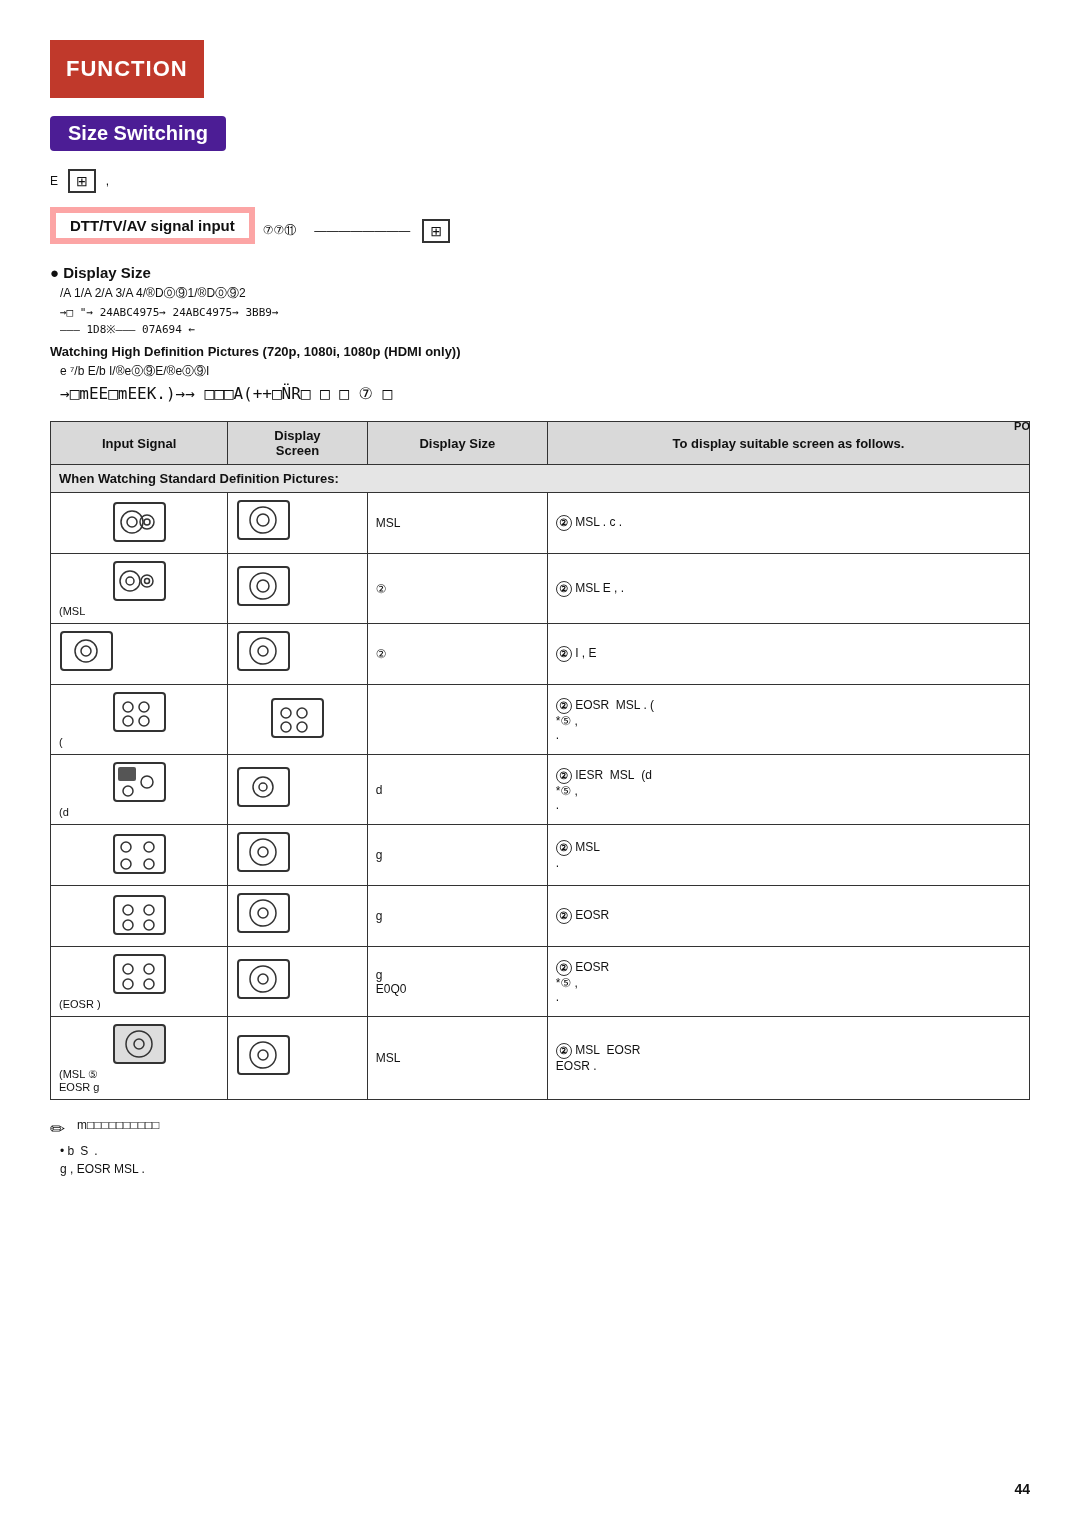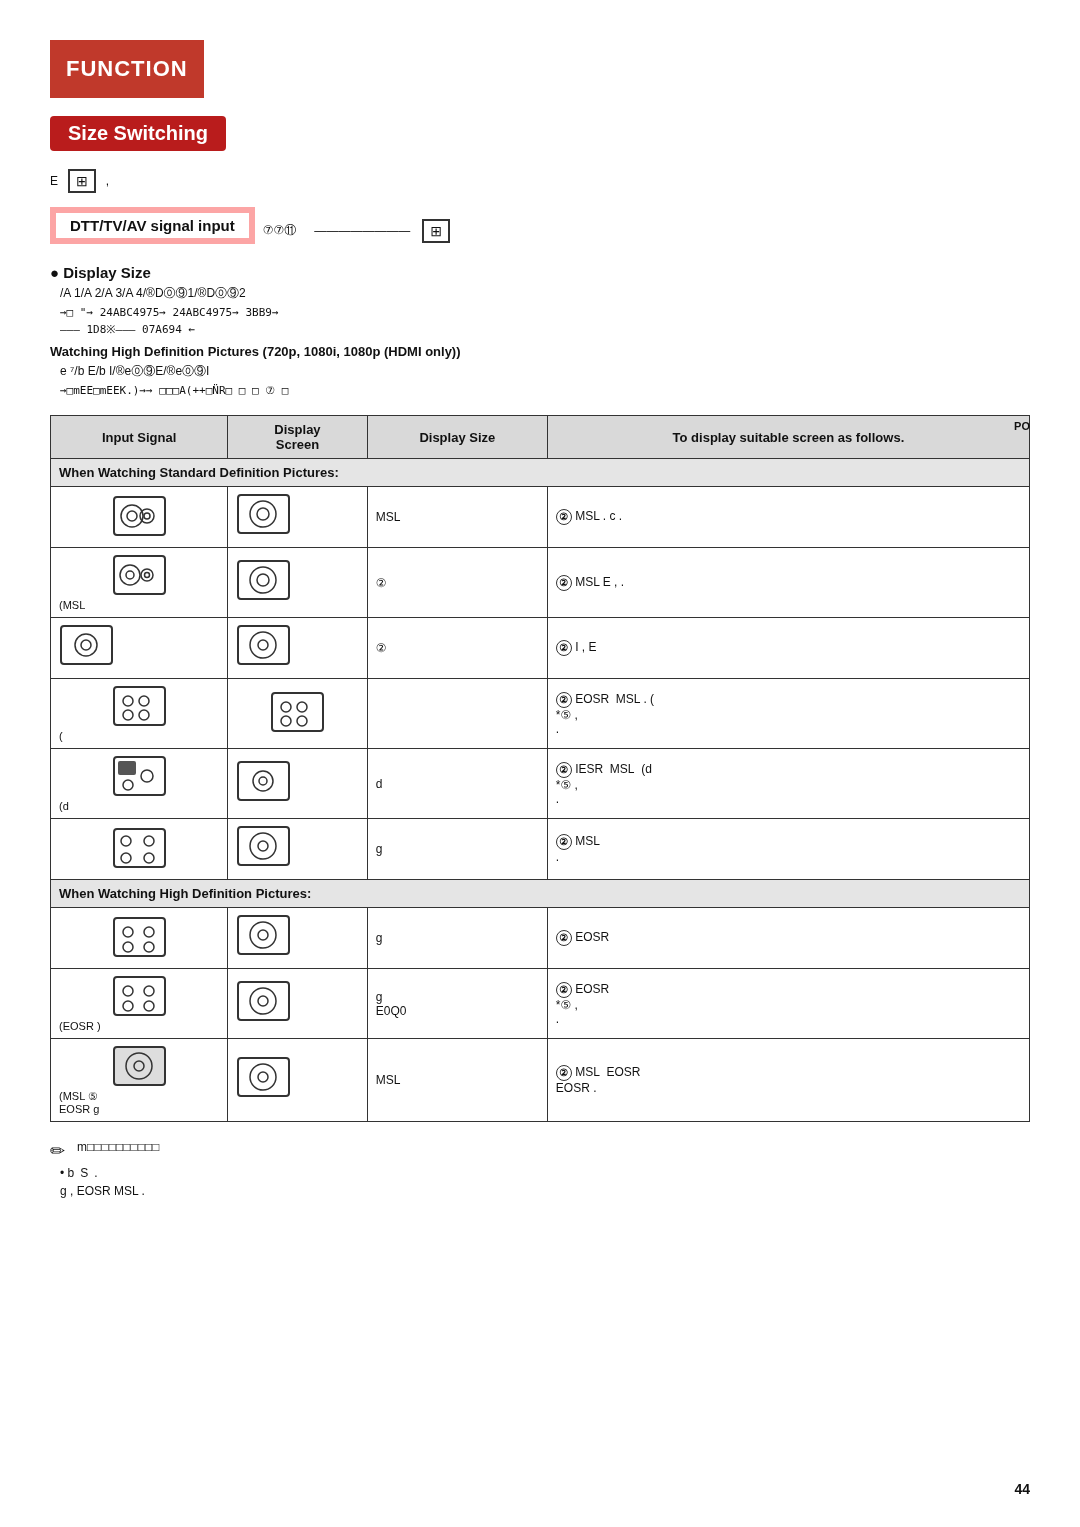--- a/index.html
+++ b/index.html
@@ -21,21 +21,21 @@
       font-size: 22px;
       font-weight: 900;
       padding: 16px 16px;
       display: inline-block;
       letter-spacing: 1px;
       margin-bottom: 18px;
     }
 
     
     .size-switching-banner {
-      background: #b91c1c;
+      background: #4c1d95;
       color: #fff;
       font-size: 20px;
       font-weight: 700;
       padding: 6px 18px;
       display: inline-block;
       border-radius: 4px;
       margin-bottom: 18px;
     }
 
     
@@ -219,21 +219,21 @@
 
   <div class="diagram-wrapper">
     <div class="arrow-diagram">
       <span>→□ "→ 24ABC4975→ 24ABC4975→ 3BB9→</span>
       <span>——— 1D8※——— 07A694 ←</span>
     </div>
   </div>
 
   <div class="sub-section-title">Watching High Definition Pictures (720p, 1080i, 1080p (HDMI only))</div>
   <div class="text-block">e  ⁷/b  E/b  I/®e⓪⑨E/®e⓪⑨I</div>
-  <div class="text-block" style="font-family:monospace; font-size:11px;">→□mEE□mEEK.)→→   □□□A(++□N̈R□     □       □     ⑦  □</div>
+  <div class="text-block" style="font-family:monospace; font-size:16px;">→□mEE□mEEK.)→→   □□□A(++□N̈R□     □       □     ⑦  □</div>
   <div style="position:absolute; right:50px; top:420px; font-size:11px; font-weight:700;">PO</div>
 </div>
 
 
 <table class="main-table">
   <thead>
     <tr>
       <th>Input Signal</th>
       <th>Display<br>Screen</th>
       <th>Display Size</th>
@@ -396,23 +396,20 @@
           <circle cx="27" cy="21" r="5" fill="none" stroke="#333" stroke-width="1.5"></circle>
         </svg>
       </td>
       <td class="cell-center">g</td>
       <td>
         <span class="circle-num">②</span> MSL
         <br>.
       </td>
     </tr>
 
-    <tr class="section-row">
-      <td colspan="4">When Watching High Definition Pictures:</td>
-    </tr>
 
     <tr>
       <td class="cell-center">
         <div class="tv-container">
           <svg class="tv-svg" viewBox="0 0 55 45">
             <rect x="2" y="2" width="51" height="38" rx="3" ry="3" fill="none" stroke="#333" stroke-width="2"></rect>
             <circle cx="16" cy="16" r="5" fill="none" stroke="#333" stroke-width="1.5"></circle>
             <circle cx="37" cy="16" r="5" fill="none" stroke="#333" stroke-width="1.5"></circle>
             <circle cx="16" cy="31" r="5" fill="none" stroke="#333" stroke-width="1.5"></circle>
             <circle cx="37" cy="31" r="5" fill="none" stroke="#333" stroke-width="1.5"></circle>

